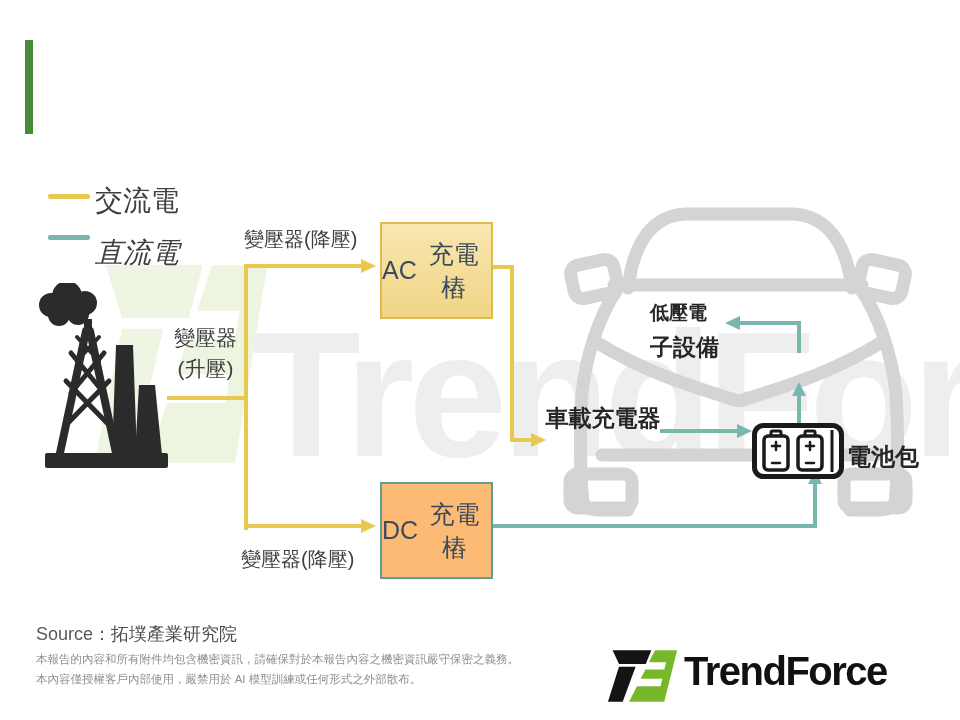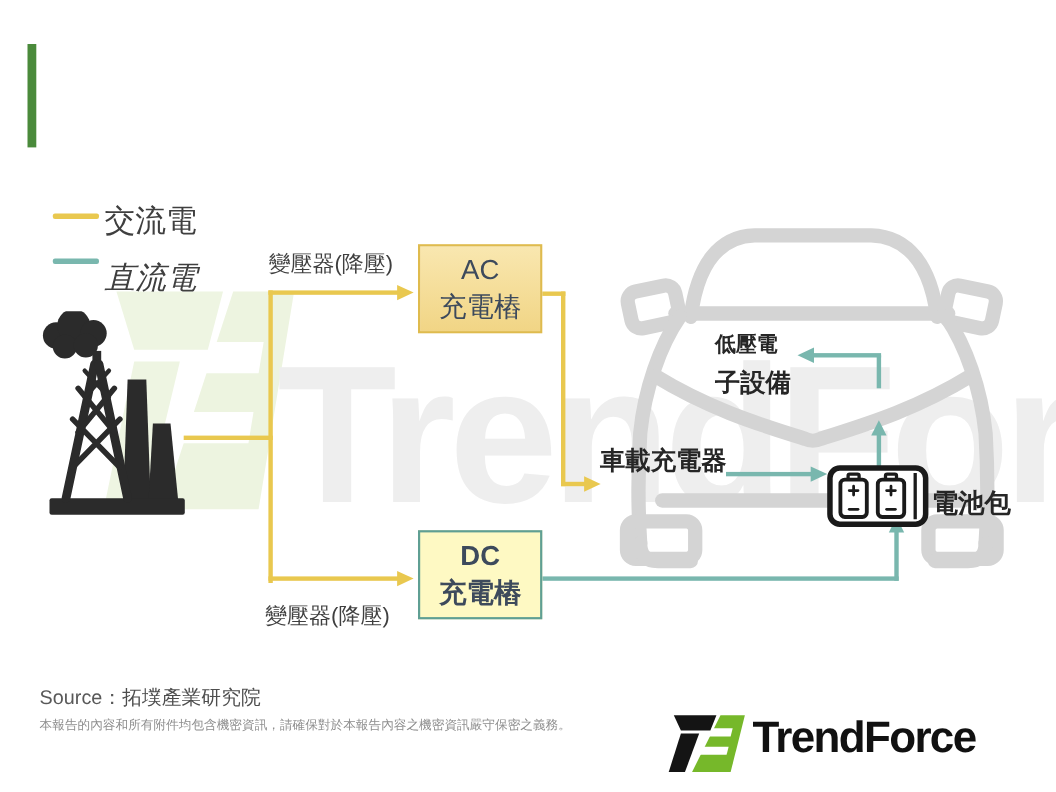--- a/index.html
+++ b/index.html
@@ -23,24 +23,24 @@
   
   .hline,.vline { position:absolute; z-index:2; }
   .hline { height:4px; } .vline { width:4px; }
   .ac-col { background:#e9c84f; } .dc-col { background:#79b7ae; }
   .arr { position:absolute; width:0; height:0; z-index:2; }
   .arr-right-ac { border-top:7px solid transparent; border-bottom:7px solid transparent; border-left:15px solid #e9c84f; }
   .arr-right-dc { border-top:7px solid transparent; border-bottom:7px solid transparent; border-left:15px solid #79b7ae; }
   .arr-left-dc  { border-top:7px solid transparent; border-bottom:7px solid transparent; border-right:15px solid #79b7ae; }
   .arr-up-dc    { border-left:7px solid transparent; border-right:7px solid transparent; border-bottom:14px solid #79b7ae; }
   
-  .station { position:absolute; width:113px; height:81px; z-index:3; display:flex; flex-direction:column;
+  .station { position:absolute; width:113px; height:97px; z-index:3; display:flex; flex-direction:row;
     align-items:center; justify-content:center; font-size:25px; line-height:1.32; color:#3d4a5c; text-align:center; }
   .ac-box { left:380px; top:222px; background:linear-gradient(#f9e7b0,#f1d585); border:2px solid #dfbb4e; }
-  .dc-box { left:380px; top:482px; background:#fef9c3; border:2px solid #5f9f93;font-weight:bold; }
+  .dc-box { left:380px; top:482px; background:#fdba74; border:2px solid #5f9f93; }
   
   .lbl { position:absolute; font-size:21px; color:#3f3f3f; z-index:3; }
   .lbl-bold { position:absolute; font-weight:700; color:#262626; z-index:3; }
   .t-center { text-align:center; }
   
   .plant-svg { position:absolute; left:33px; top:283px; z-index:1; }
   .car-svg { position:absolute; left:556px; top:202px; z-index:1; }
   .battery-svg { position:absolute; left:751px; top:422px; z-index:3; }
   
   .source-line { position:absolute; left:36px; top:622px; font-size:18px; color:#595959; z-index:3; }
@@ -85,20 +85,24 @@
     </g>
     <g stroke="#2b2b2b" fill="none" stroke-linecap="round">
       <path d="M27,170 L53,48" stroke-width="8"></path>
       <path d="M83,170 L57,48" stroke-width="8"></path>
       <path d="M33,142 L76,98 M76,142 L33,98" stroke-width="5"></path>
       <path d="M38,110 L71,70 M71,110 L38,70" stroke-width="5"></path>
       <path d="M44,78 L66,54 M66,78 L44,54" stroke-width="4"></path>
     </g>
   </svg>
 
+  <div class="lbl t-center" style="left:158px; top:322px; width:95px; line-height:31px;">
+    <div>變壓器</div>
+    <div>(升壓)</div>
+  </div>
   <div class="lbl" style="left:244px; top:226px; font-size:20px;">變壓器(降壓)</div>
   <div class="lbl" style="left:241px; top:546px; font-size:20px;">變壓器(降壓)</div>
 
   <div class="hline ac-col" style="left:167px; top:396px; width:81px;"></div>
   <div class="vline ac-col" style="left:244px; top:264px; height:266px;"></div>
   <div class="hline ac-col" style="left:244px; top:264px; width:118px;"></div>
   <div class="arr arr-right-ac" style="left:361px; top:259px;"></div>
   <div class="hline ac-col" style="left:244px; top:524px; width:118px;"></div>
   <div class="arr arr-right-ac" style="left:361px; top:519px;"></div>
   <div class="hline ac-col" style="left:493px; top:265px; width:21px;"></div>
@@ -162,20 +166,21 @@
       <path d="M21,41 L29,41"></path>
       <path d="M59,20 L59,28 M55,24 L63,24"></path>
       <path d="M55,41 L63,41"></path>
     </g>
   </svg>
 
   <div class="source-line">
     <span>Source：</span><span class="name">拓墣產業研究院</span>
   </div>
   <div class="disclaimer" style="top:652px;text-align:center;">本報告的內容和所有附件均包含機密資訊，請確保對於本報告內容之機密資訊嚴守保密之義務。</div>
+  <div class="disclaimer" style="top:672px;">本內容僅授權客戶內部使用，嚴禁用於 AI 模型訓練或任何形式之外部散布。</div>
 
   <svg class="logo-mark" width="72" height="56" viewBox="0 0 78 60">
     <polygon points="52,2 76,2 62,58 24,58" fill="#76b82a"></polygon>
     <polygon points="33,15 64,15 62,23 31,23" fill="#ffffff"></polygon>
     <polygon points="29,33 60,33 58,41 27,41" fill="#ffffff"></polygon>
     <polygon points="6,2 48,2 42,17 13,17" fill="#141414"></polygon>
     <polygon points="13,20 31,20 17,58 1,58" fill="#141414"></polygon>
   </svg>
   <div class="logo-text">TrendForce</div>
 

